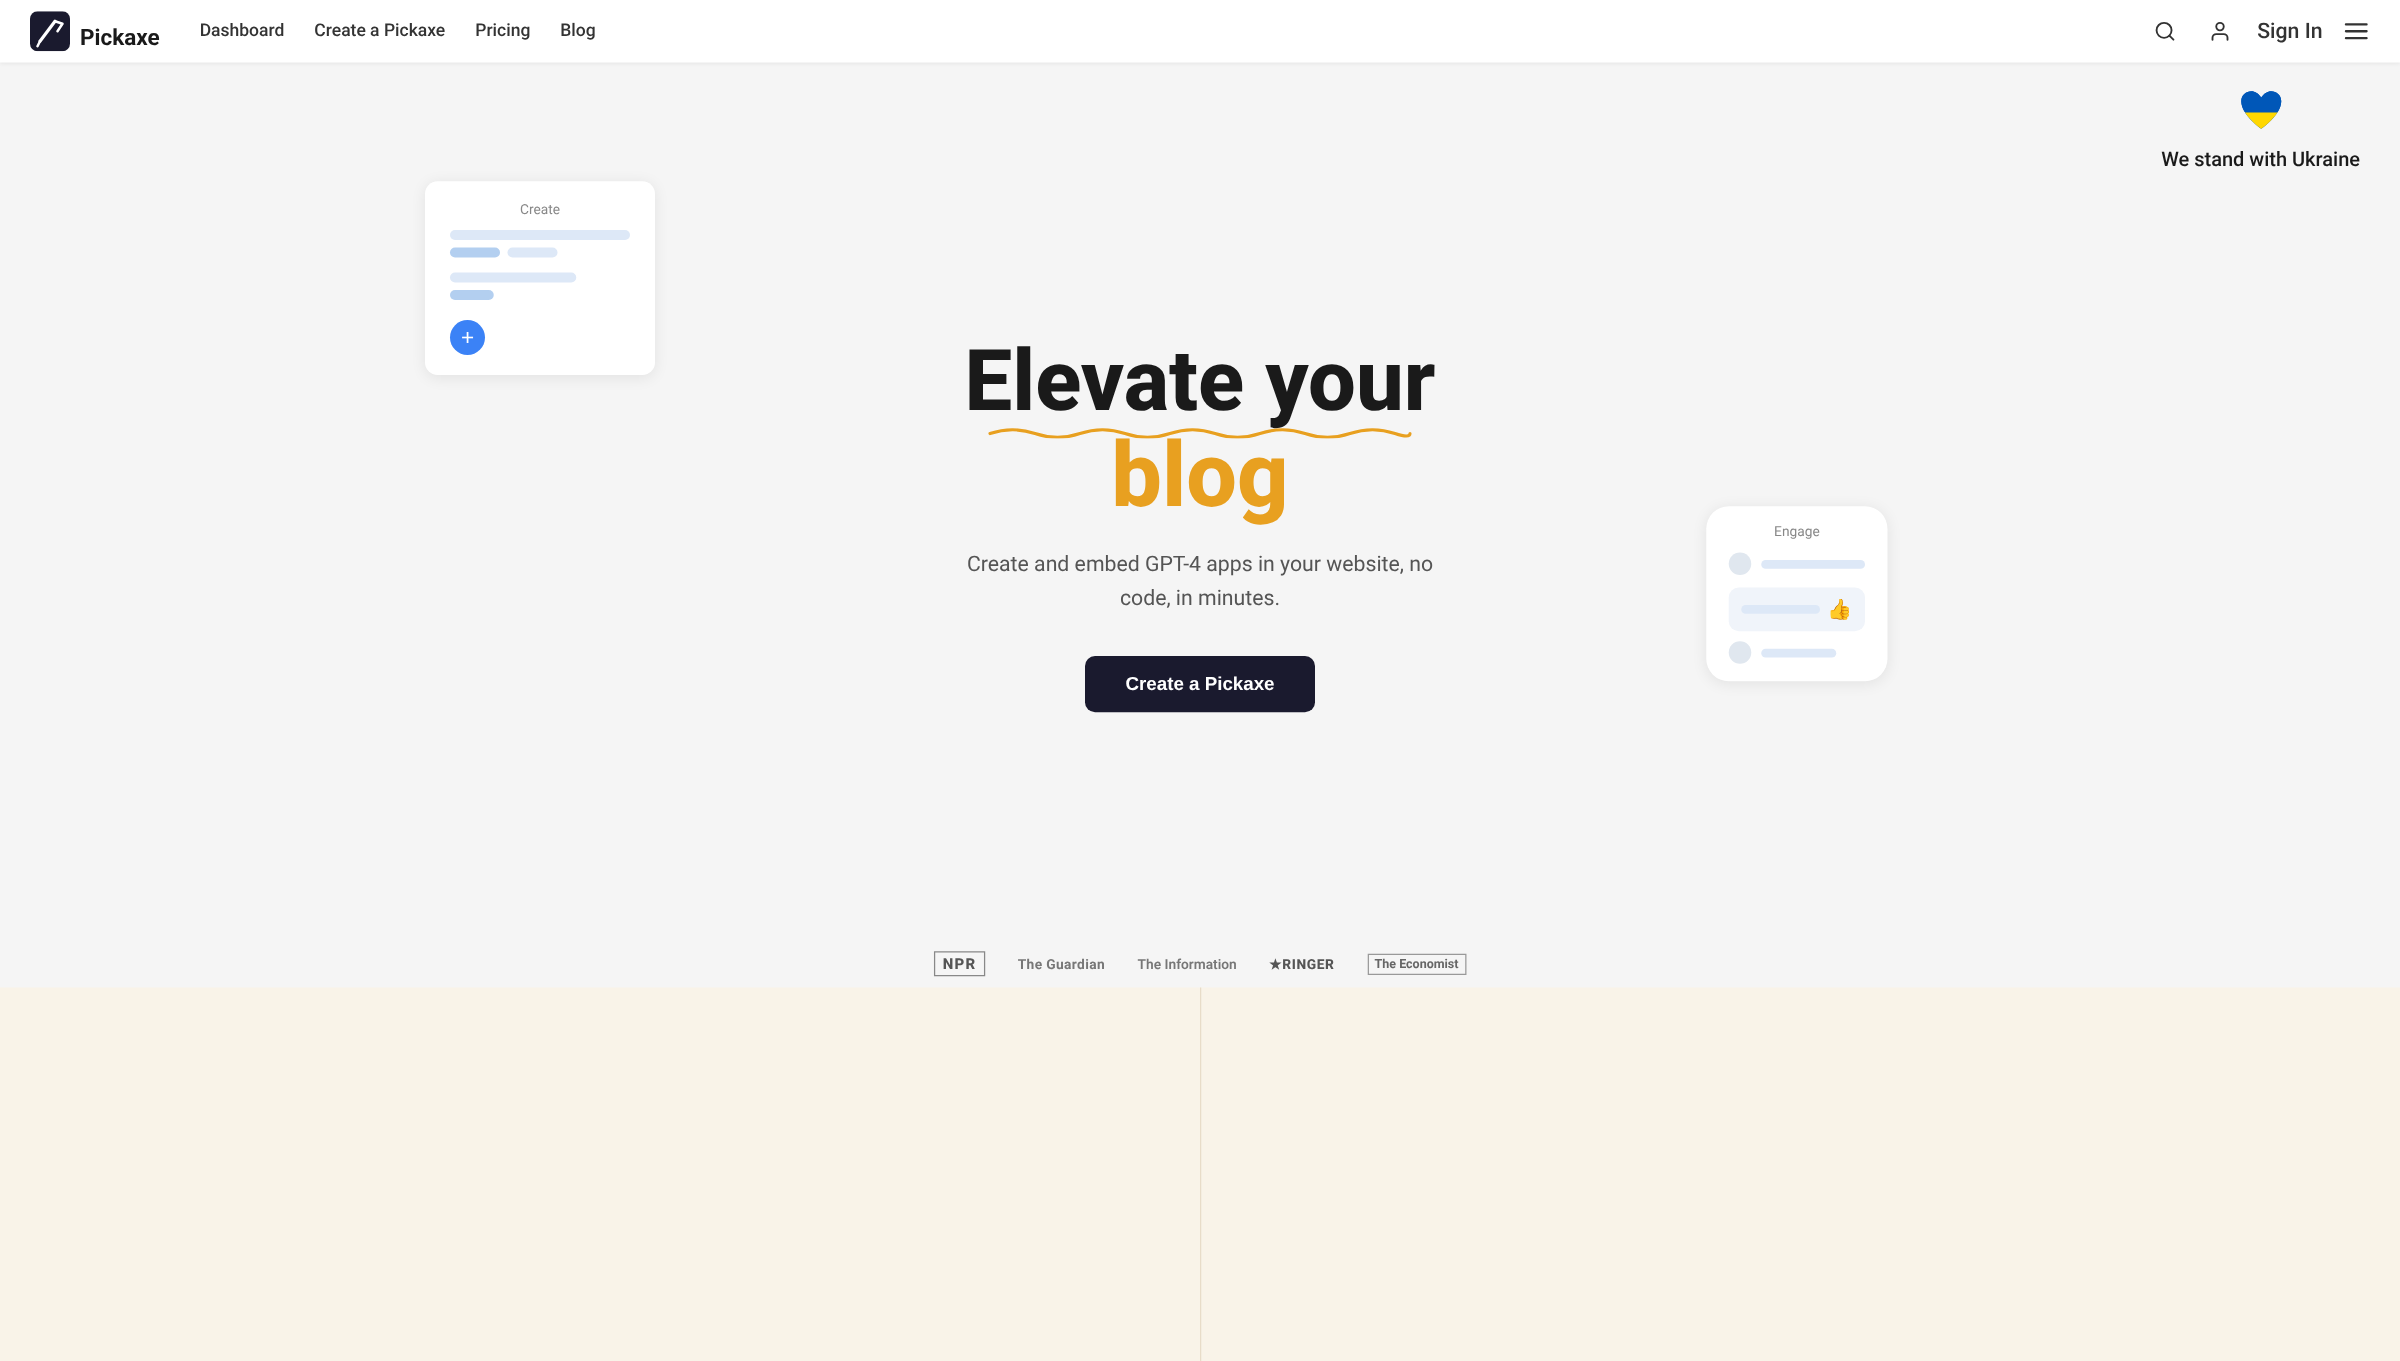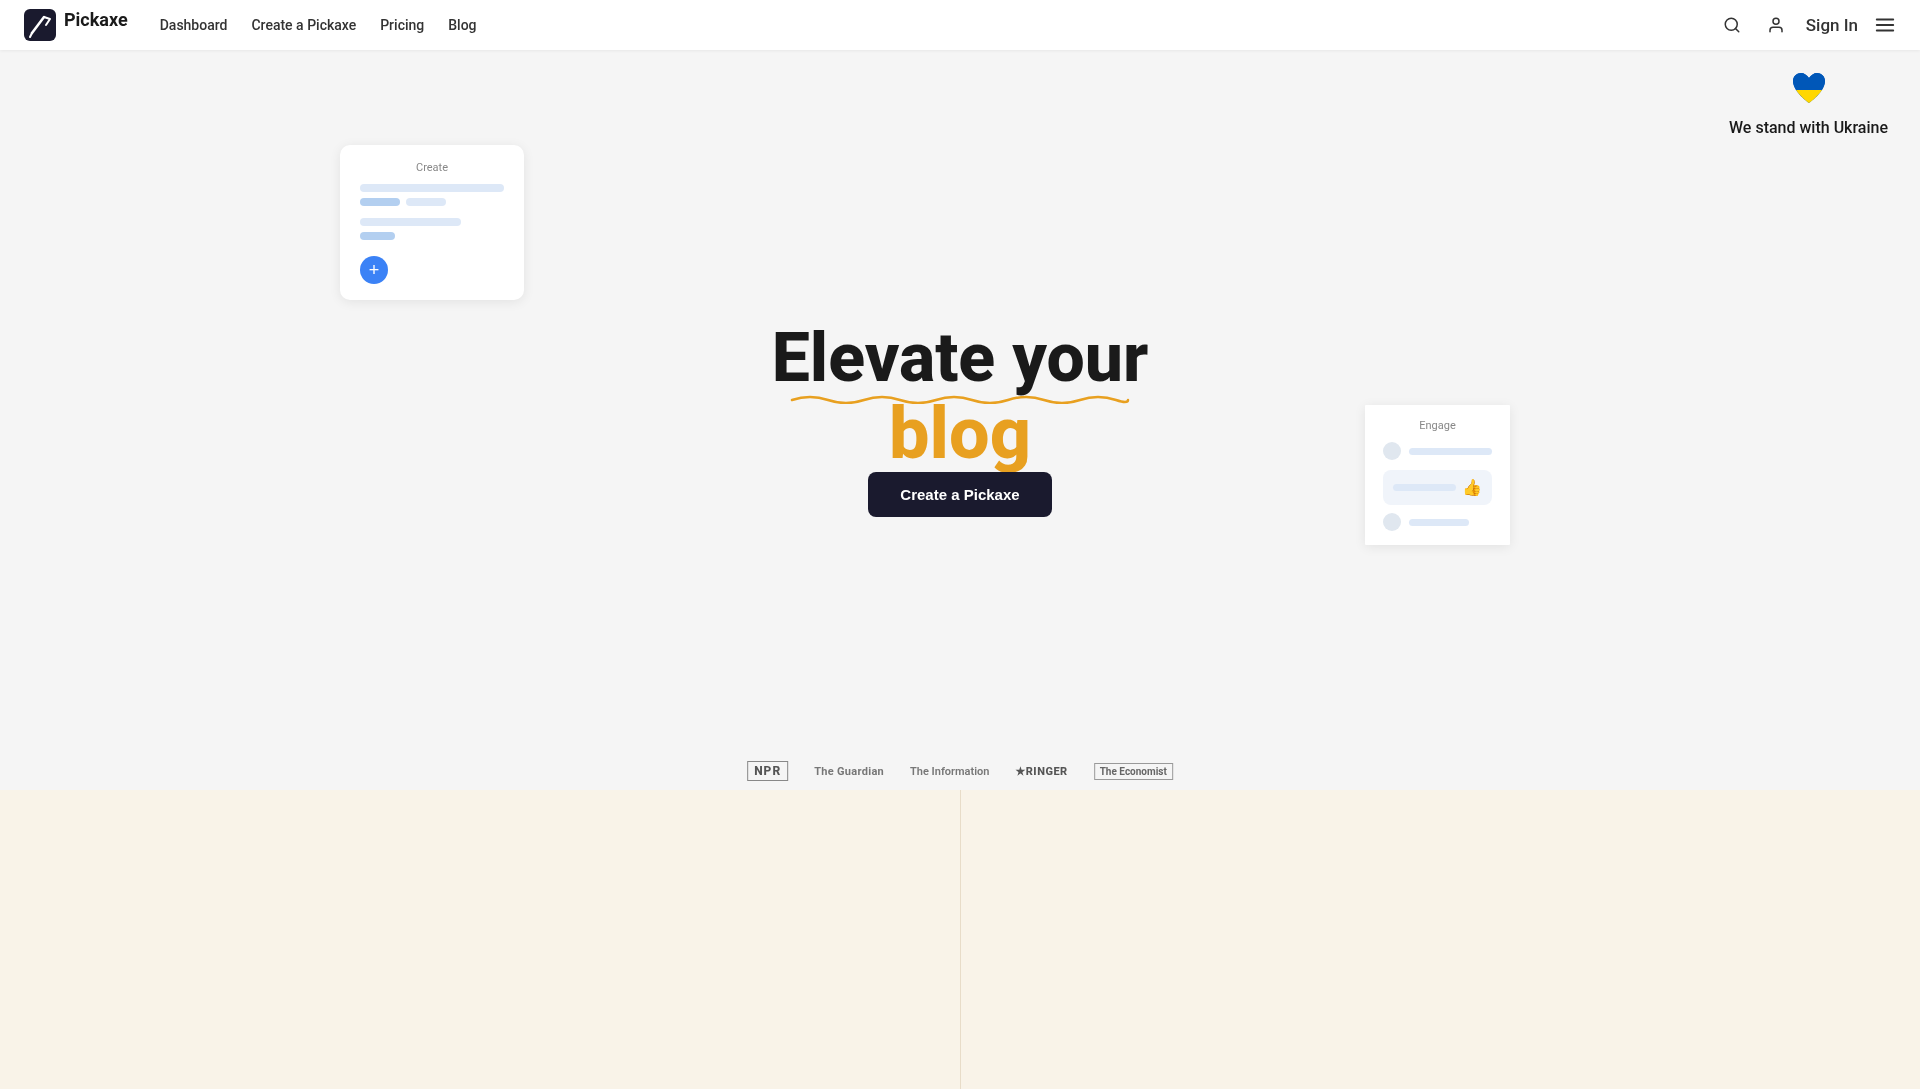--- a/index.html
+++ b/index.html
@@ -19,21 +19,21 @@
       height: 50px;
       background: #fff;
       display: flex;
       align-items: center;
       padding: 0 24px;
       z-index: 100;
       box-shadow: 0 1px 3px rgba(0,0,0,0.06);
     }
     .navbar-logo {
       display: flex;
-      align-items: flex-start;
+      align-items: flex-end;
       gap: 8px;
       margin-right: 32px;
       text-decoration: none;
     }
     .logo-icon {
       width: 32px;
       height: 32px;
     }
     .logo-text {
       font-size: 18px;
@@ -159,21 +159,21 @@
       margin-top: 10px;
       line-height: 1;
     }
 
     
     .engage-card {
       position: absolute;
       top: 355px;
       right: 410px;
       background: #fff;
-      border-radius: 1px;
+      border-radius: 18px;
       padding: 14px 18px;
       width: 145px;
       box-shadow: 0 2px 12px rgba(0,0,0,0.08);
     }
     .engage-row {
       display: flex;
       align-items: center;
       gap: 8px;
       margin-bottom: 10px;
     }
@@ -430,20 +430,23 @@
 
     <div class="hero-content">
       <div style="position:relative;display:inline-block;">
         <span class="hero-title-line1">Elevate your</span>
         
         <svg style="position:absolute;bottom:-10px;left:50%;transform:translateX(-50%);width:340px;height:12px;" viewBox="0 0 340 12" fill="none" xmlns="http://www.w3.org/2000/svg">
           <path d="M2 8 Q20 2 38 8 Q56 14 74 8 Q92 2 110 8 Q128 14 146 8 Q164 2 182 8 Q200 14 218 8 Q236 2 254 8 Q272 14 290 8 Q308 2 326 8 Q338 12 338 8" stroke="#e8a020" stroke-width="2.5" fill="none" stroke-linecap="round"></path>
         </svg>
       </div>
       <div class="hero-title-line2">blog</div>
+      <p class="hero-subtitle">
+        Create and embed GPT-4 apps in your website, no<br>code, in minutes.
+      </p>
       <button class="cta-btn">Create a Pickaxe</button>
     </div>
 
     <div class="logos-strip">
 
       <div class="logo-placeholder">
         <span style="font-size:12px;font-weight:800;color:#555;border:1.5px solid #888;padding:2px 6px;letter-spacing:1px;">NPR</span>
       </div>
 
       <div class="logo-placeholder">

